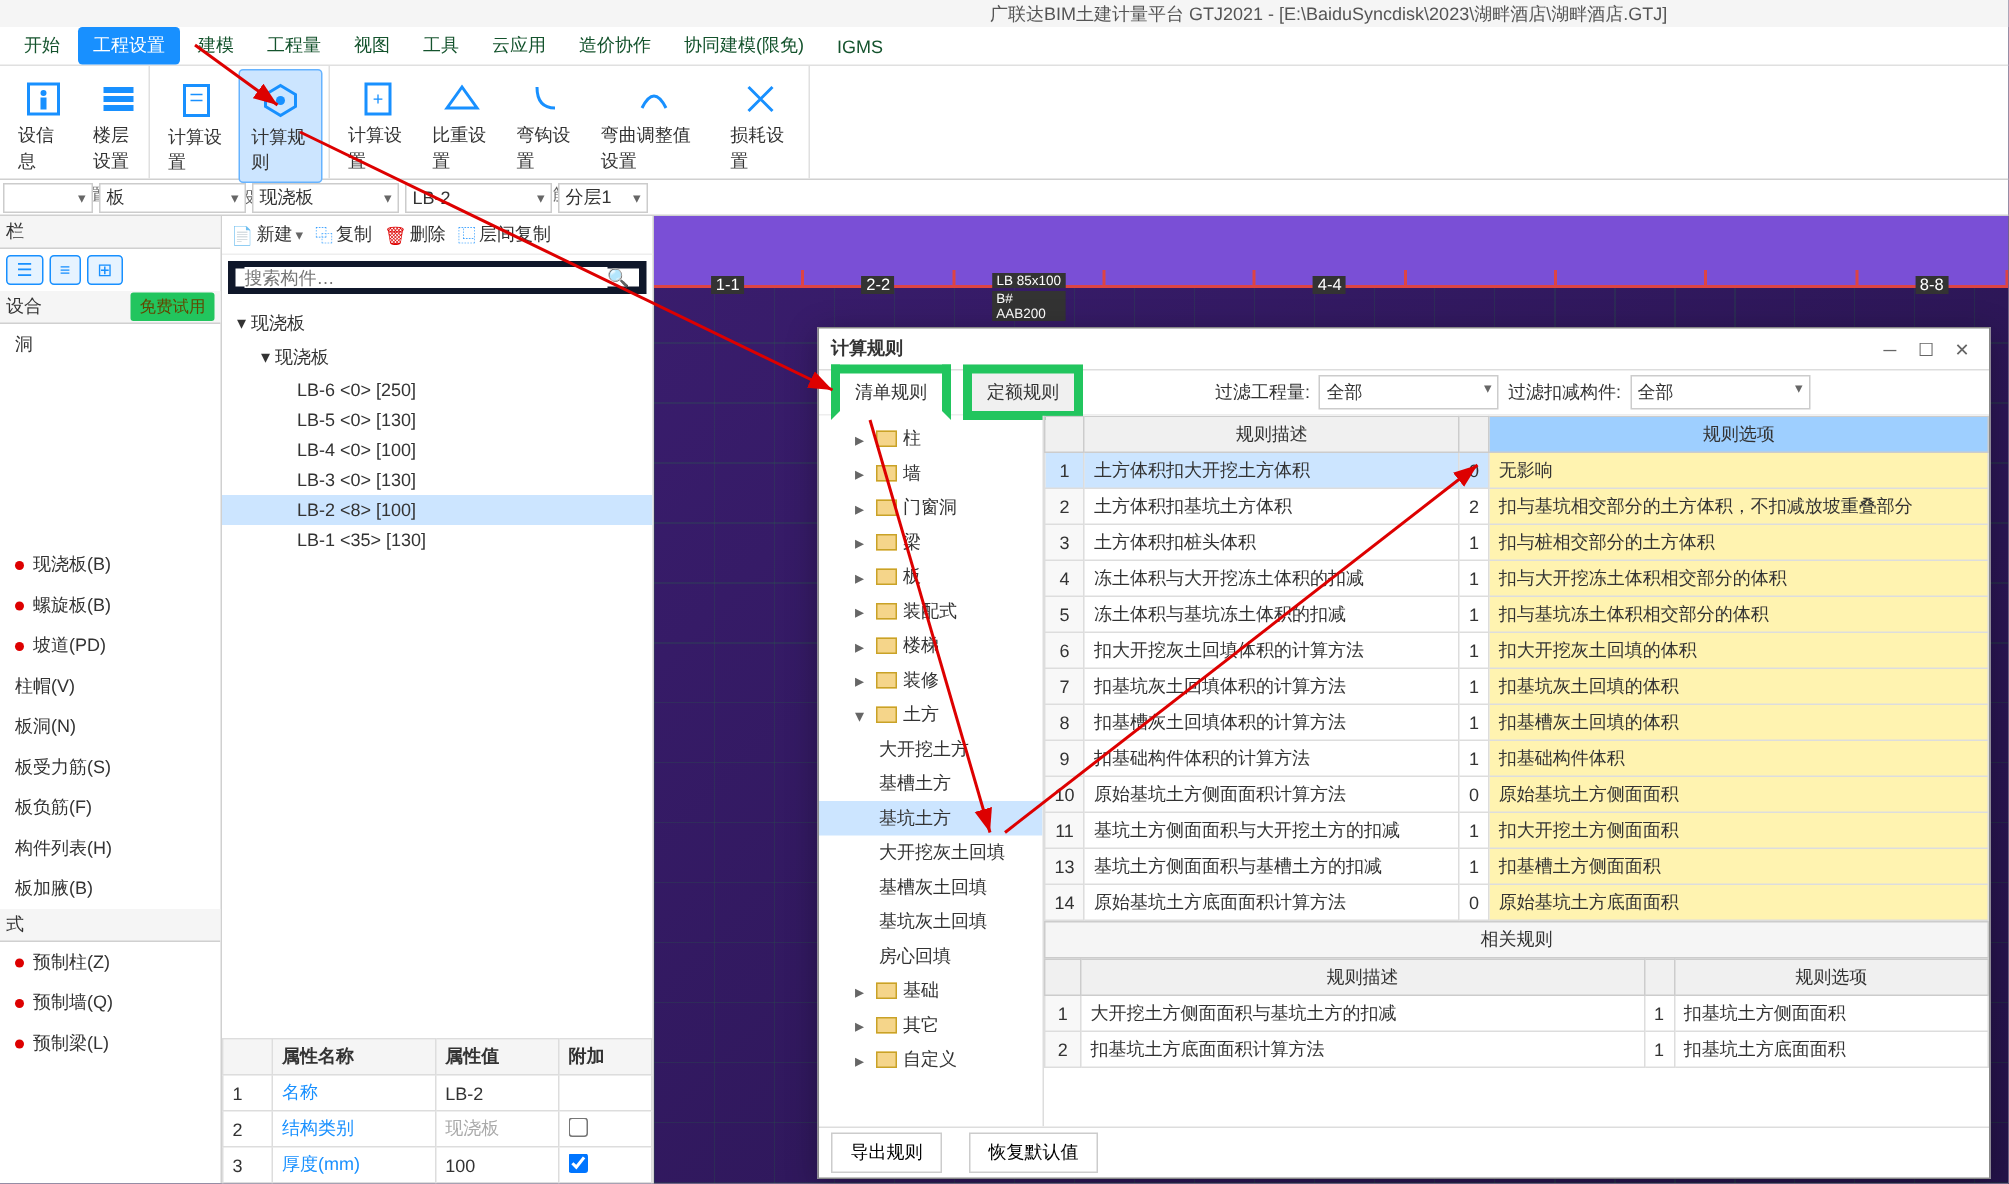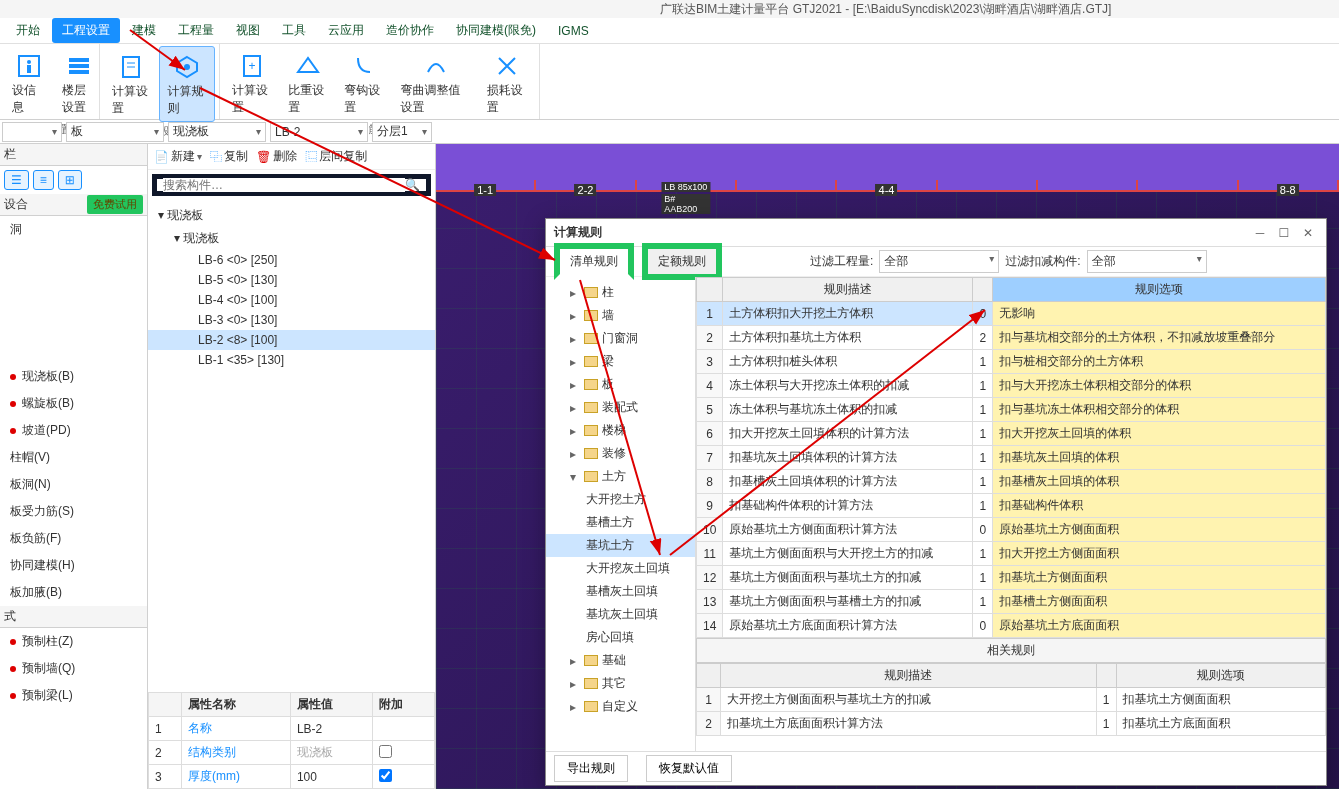--- a/index.html
+++ b/index.html
@@ -260,21 +260,21 @@
       <div class="nav-item">
           <span>板洞(N)</span>
         </div>
       <div class="nav-item">
           <span>板受力筋(S)</span>
         </div>
       <div class="nav-item">
           <span>板负筋(F)</span>
         </div>
       <div class="nav-item">
-          <span>协同建模(H)</span>
+          <span>构件列表(H)</span>
         </div>
       <div class="nav-item">
           <span>板加腋(B)</span>
         </div>
       <div class="panel-header">
           <span>式</span>
         </div>
       <div class="nav-item">
           <span class="dot"></span>
           <span>预制柱(Z)</span>
@@ -562,26 +562,20 @@
                 <td class="opt">0</td>
                 <td class="c3">原始基坑土方侧面面积</td>
               </tr>
               <tr class="hl">
                 <td class="num">11</td>
                 <td>基坑土方侧面面积与大开挖土方的扣减</td>
                 <td class="opt">1</td>
                 <td class="c3">扣大开挖土方侧面面积</td>
               </tr>
               <tr class="hl">
-                <td class="num">12</td>
-                <td>基坑土方侧面面积与基坑土方的扣减</td>
-                <td class="opt">1</td>
-                <td class="c3">扣基坑土方侧面面积</td>
-              </tr>
-              <tr class="hl">
                 <td class="num">13</td>
                 <td>基坑土方侧面面积与基槽土方的扣减</td>
                 <td class="opt">1</td>
                 <td class="c3">扣基槽土方侧面面积</td>
               </tr>
               <tr class="hl">
                 <td class="num">14</td>
                 <td>原始基坑土方底面面积计算方法</td>
                 <td class="opt">0</td>
                 <td class="c3">原始基坑土方底面面积</td>

